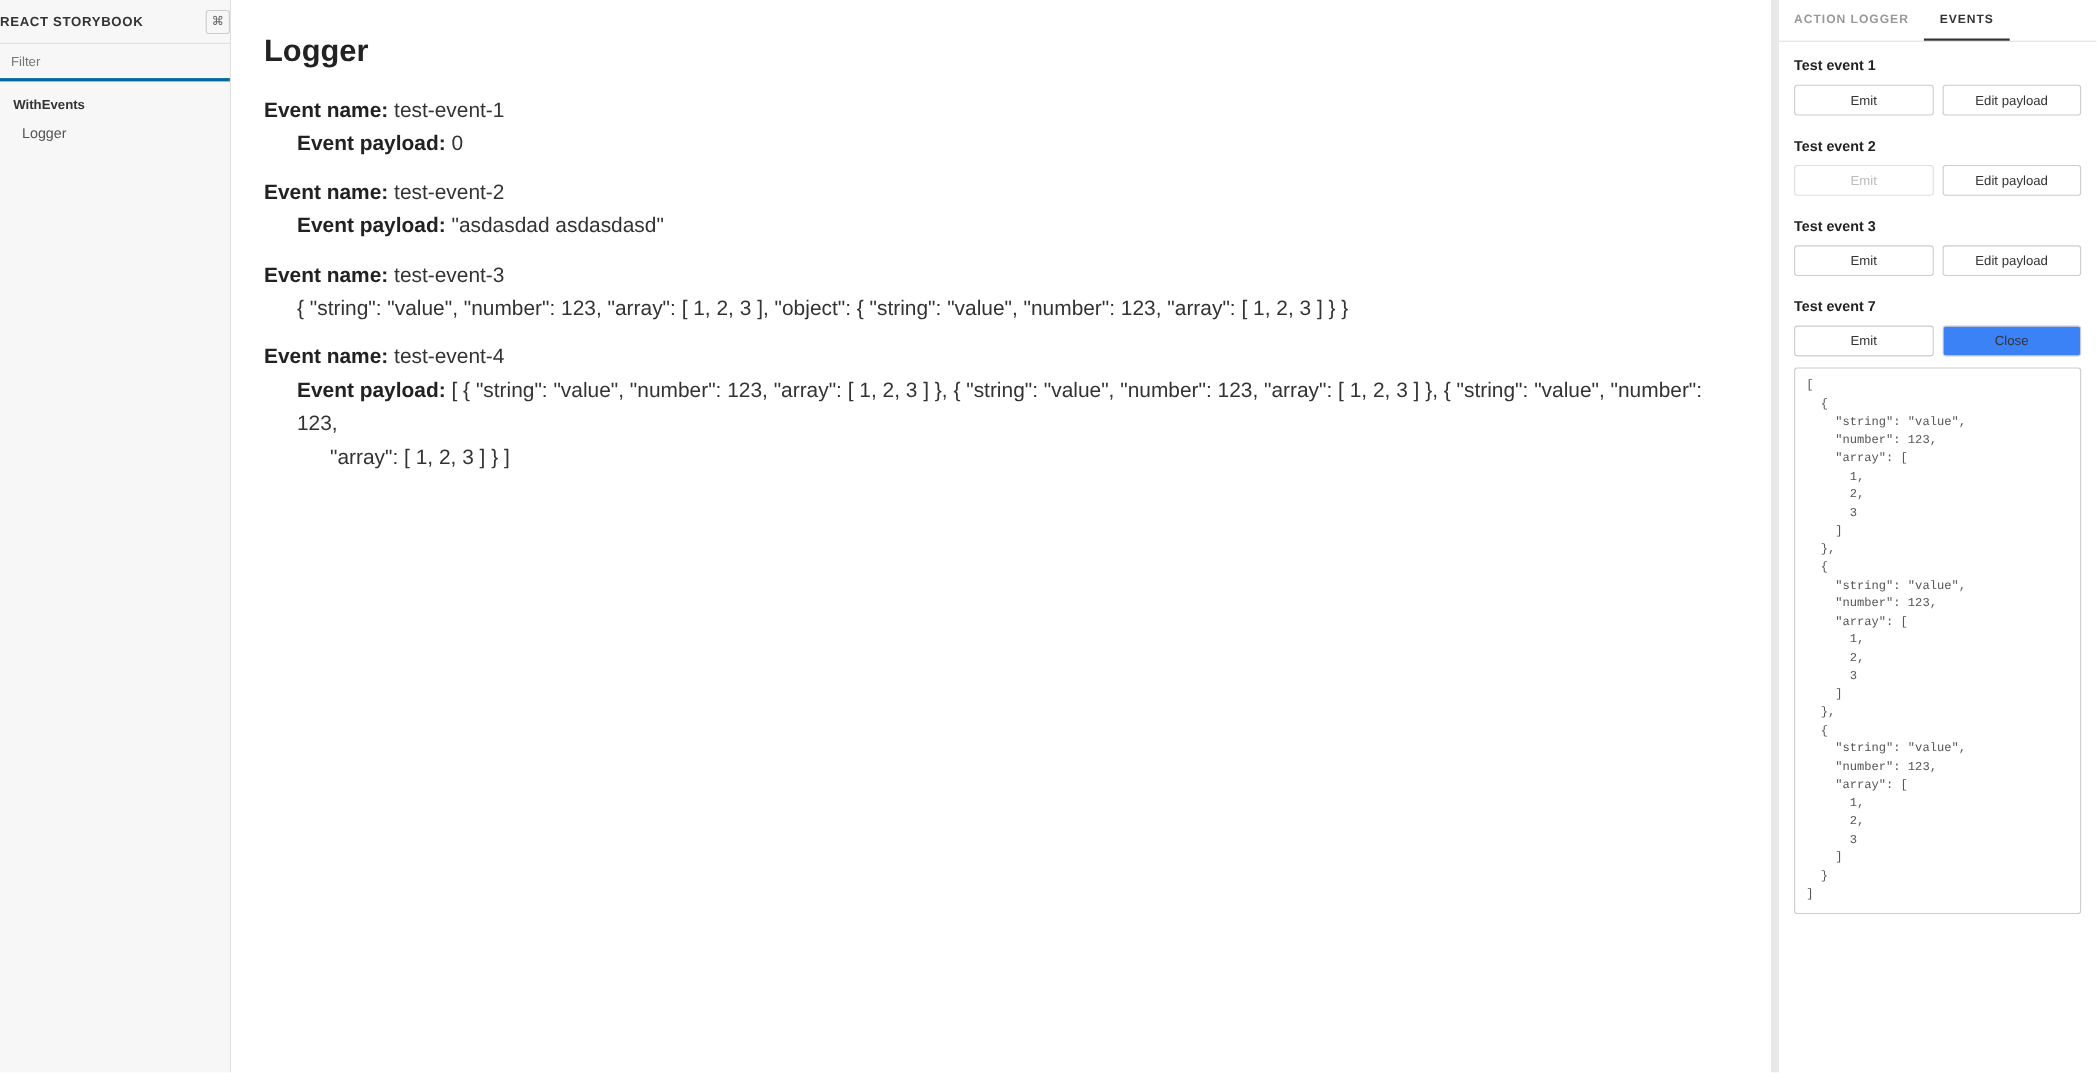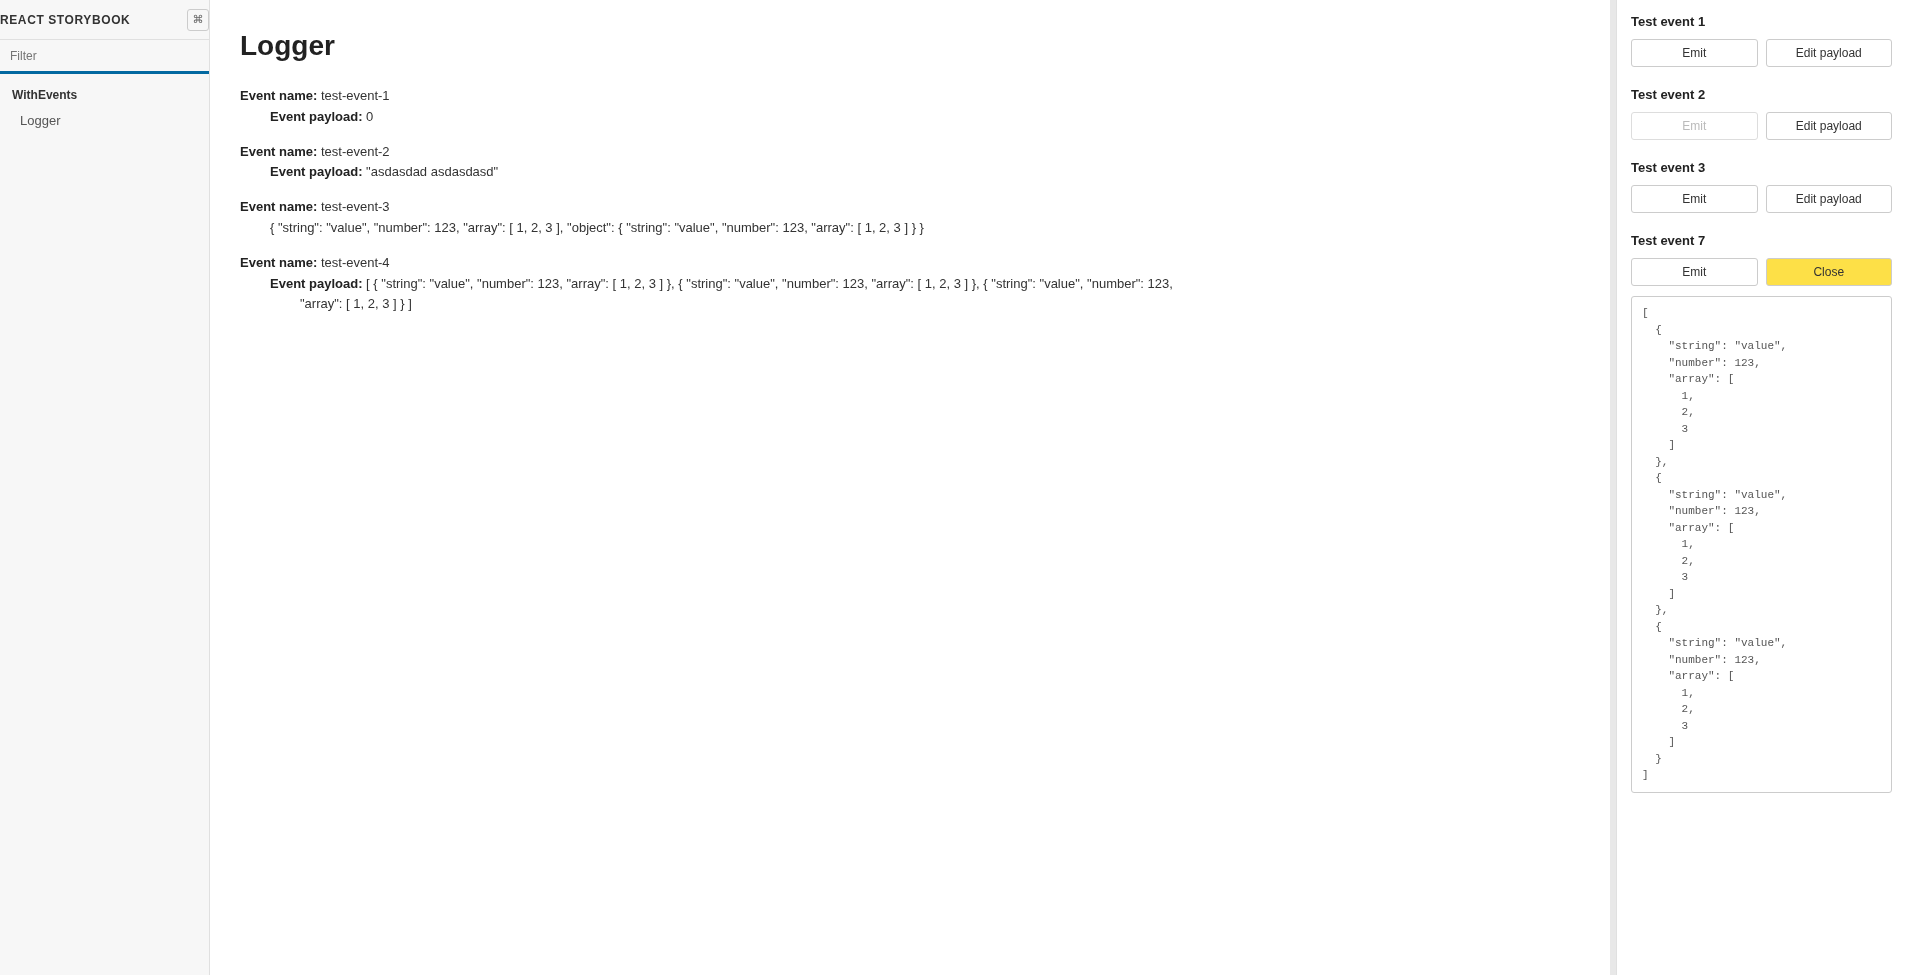--- a/index.html
+++ b/index.html
@@ -95,21 +95,21 @@
 
     #content-area h1 {
       font-size: 28px;
       font-weight: 700;
       margin-bottom: 24px;
       color: #222;
     }
 
     .event-log-entry {
       margin-bottom: 14px;
-      font-size: 13px;
+      font-size: 19px;
       line-height: 1.6;
     }
     .event-log-entry .event-name {
       font-weight: 700;
       color: #222;
     }
     .event-log-entry .event-payload {
       font-weight: 700;
       color: #222;
     }
@@ -191,21 +191,21 @@
       color: #333;
       cursor: pointer;
       text-align: center;
     }
     .event-btn:disabled {
       color: #bbb;
       cursor: default;
       border-color: #ddd;
     }
     .event-btn.close-btn {
-      background: #fde047;
+      background: #3b82f6;
     }
 
     .payload-editor {
       margin-top: 10px;
       border: 1px solid #ccc;
       border-radius: 3px;
       font-family: "SFMono-Regular", Consolas, "Liberation Mono", Menlo, monospace;
       font-size: 11px;
       color: #555;
       padding: 8px 10px;
@@ -272,20 +272,24 @@
       <div style="padding-left: 60px;">
         <span class="payload-value">"array": [ 1, 2, 3 ] } ]</span>
       </div>
     </div>
   </div>
 </div>
 
 <div id="divider"></div>
 
 <div id="right-panel">
+  <div id="right-panel-tabs">
+    <div class="panel-tab">ACTION LOGGER</div>
+    <div class="panel-tab active">EVENTS</div>
+  </div>
   <div id="right-panel-body">
 
     <div class="event-section">
       <div class="event-section-title">Test event 1</div>
       <div class="event-buttons">
         <button class="event-btn">Emit</button>
         <button class="event-btn">Edit payload</button>
       </div>
     </div>
 

